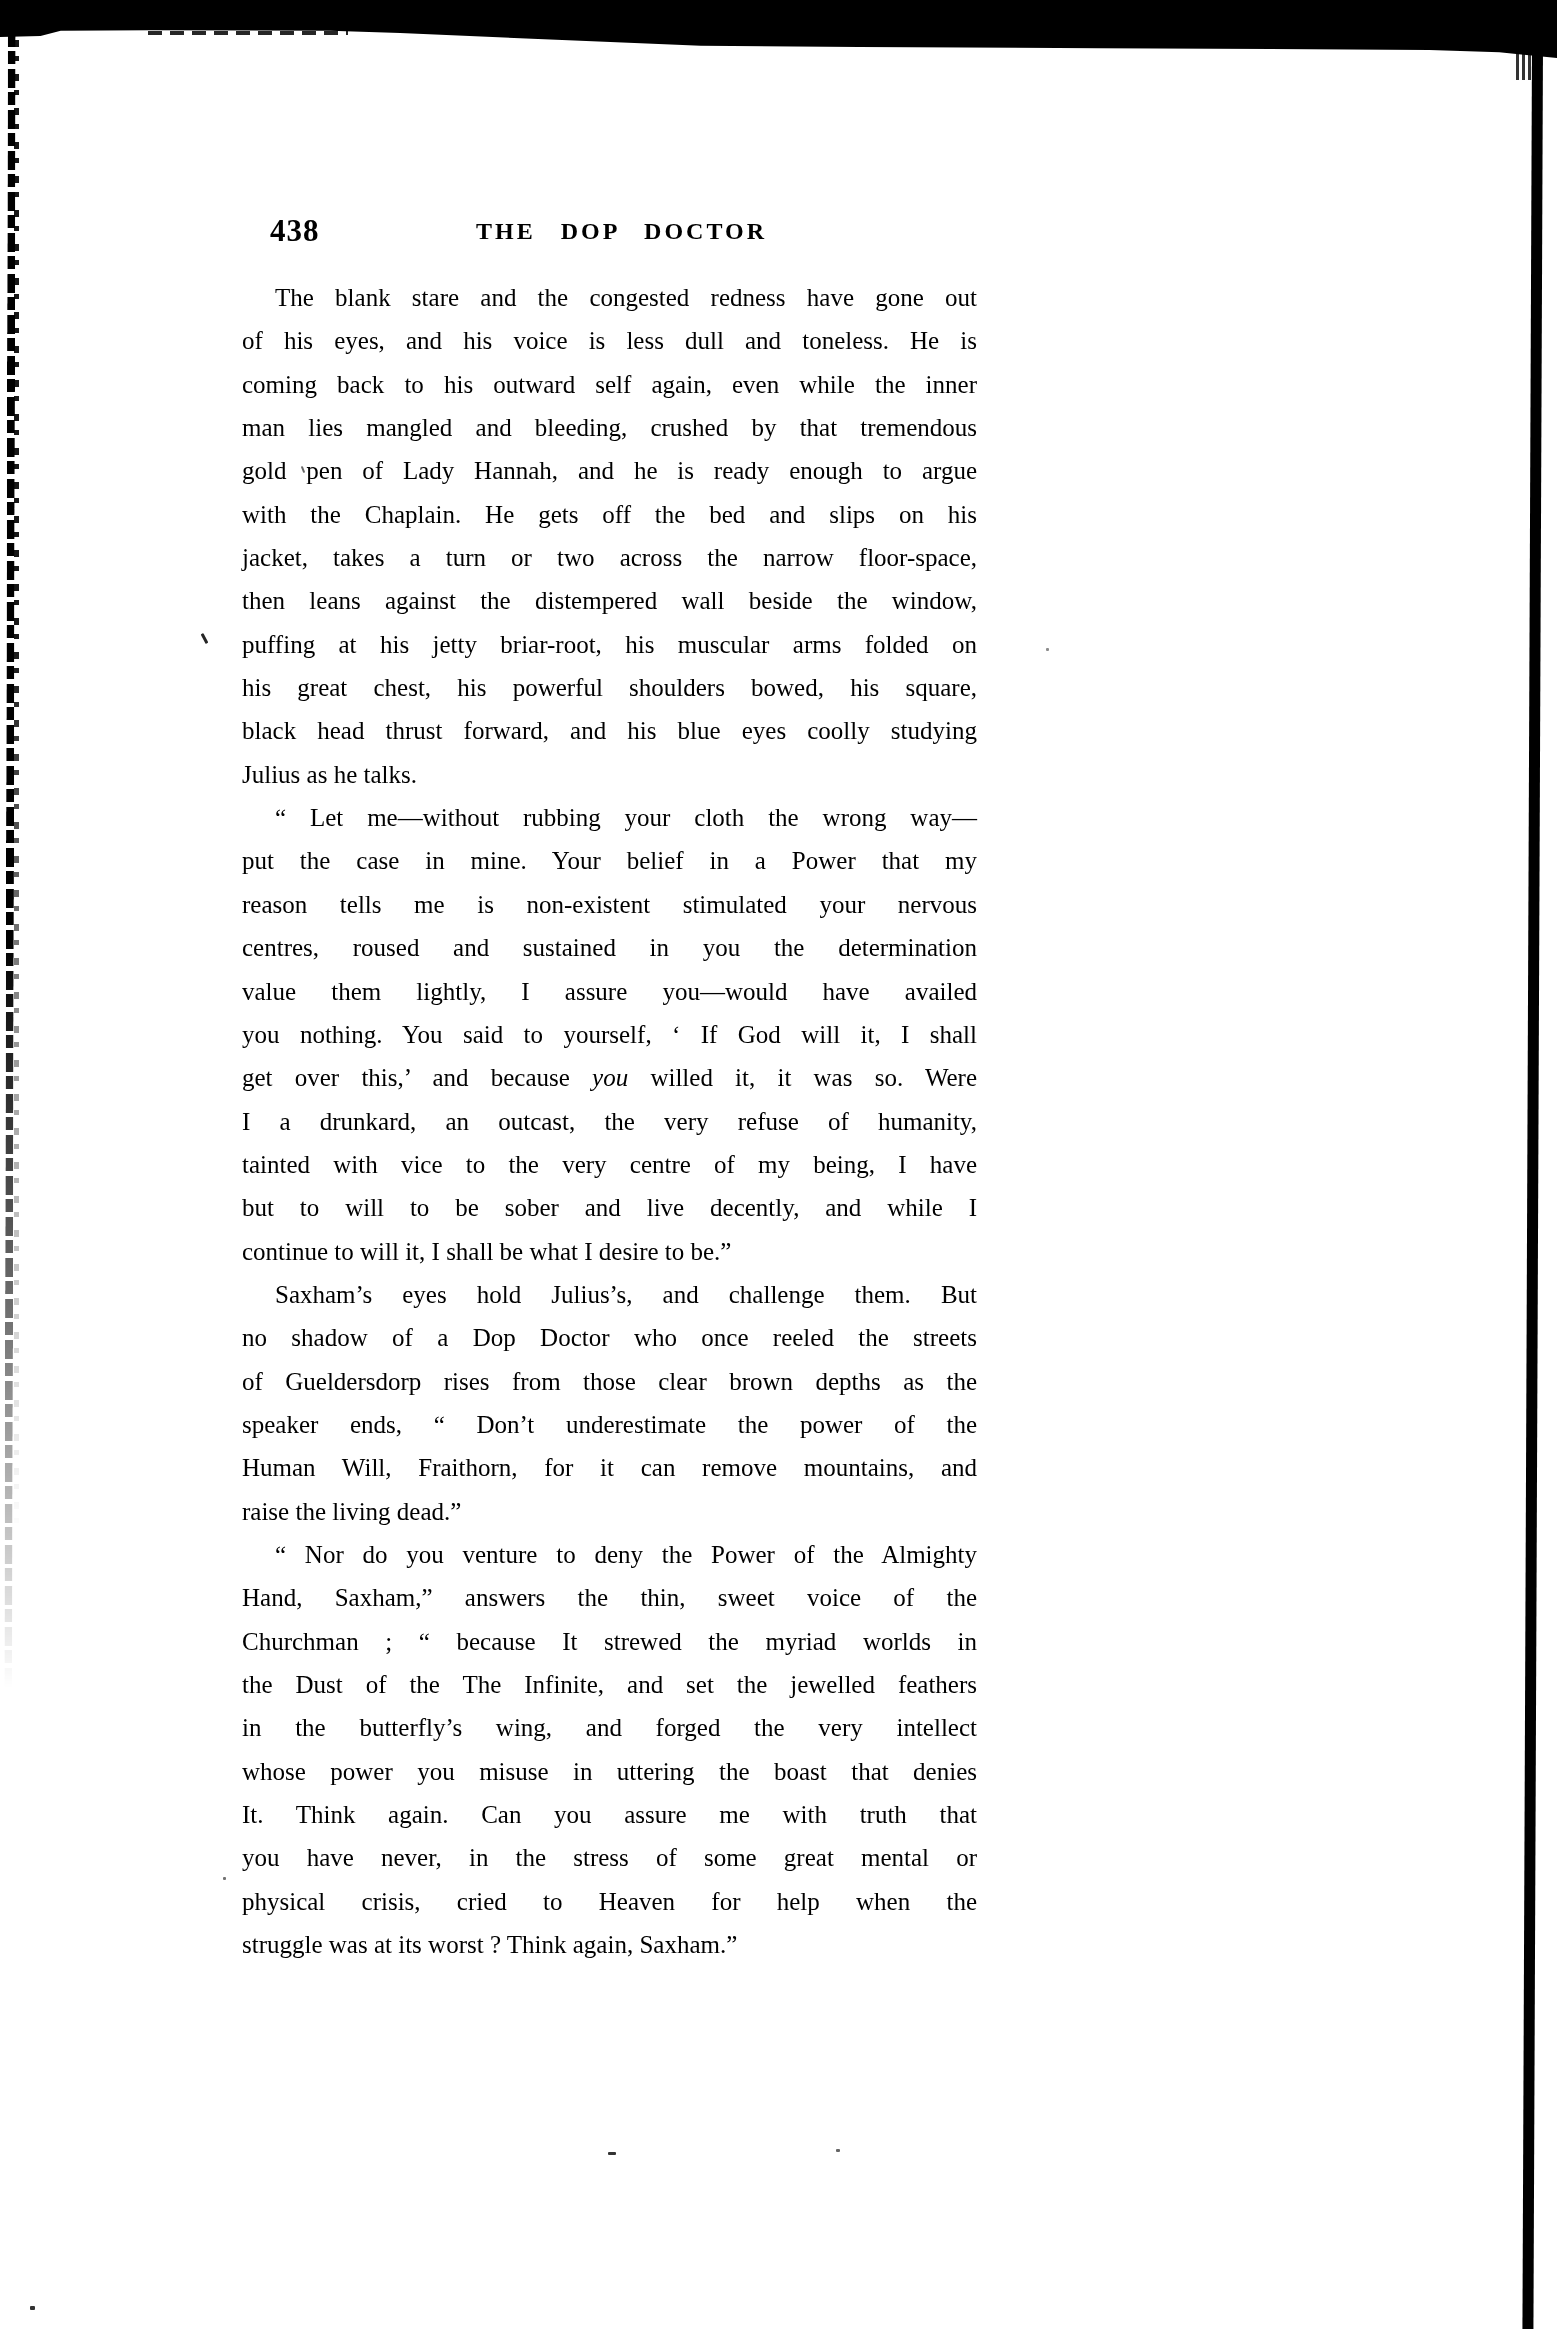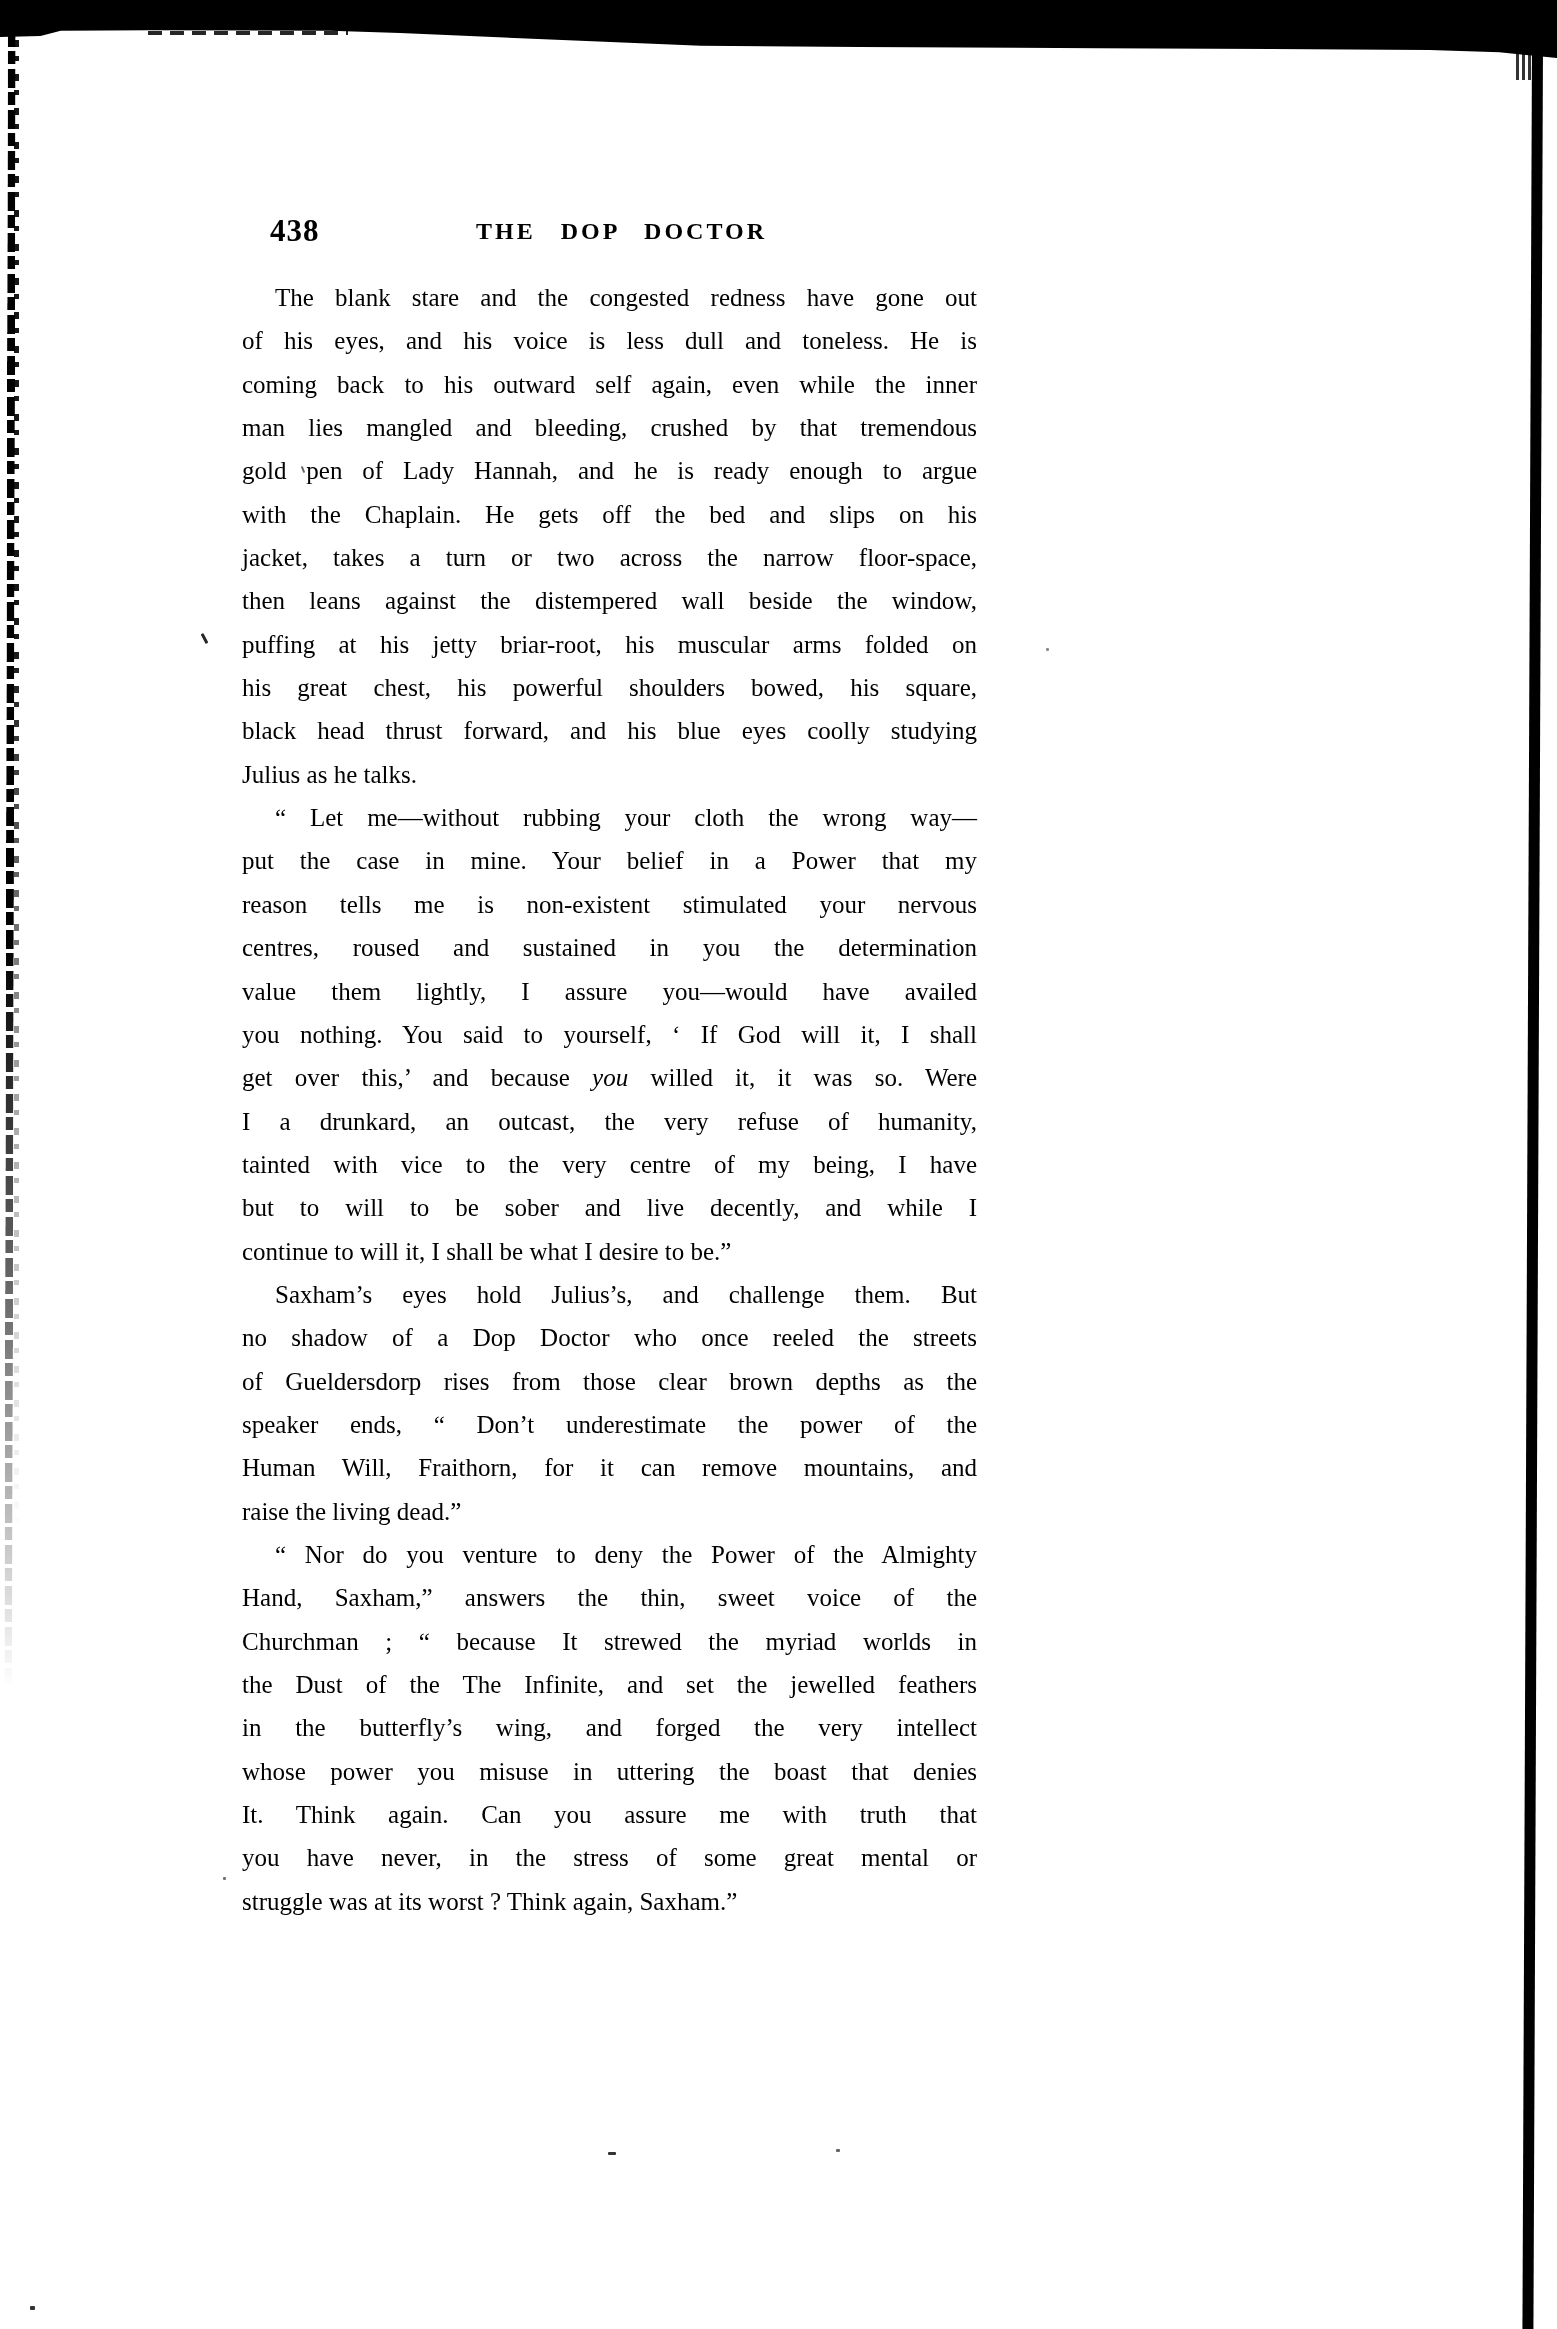--- a/index.html
+++ b/index.html
@@ -129,17 +129,18 @@
       </div>
       <div class="para">
         <div class="line indent">“ Nor do you venture to deny the Power of the Almighty</div>
         <div class="line">Hand, Saxham,” answers the thin, sweet voice of the</div>
         <div class="line">Churchman ; “ because It strewed the myriad worlds in</div>
         <div class="line">the Dust of the The Infinite, and set the jewelled feathers</div>
         <div class="line">in the butterfly’s wing, and forged the very intellect</div>
         <div class="line">whose power you misuse in uttering the boast that denies</div>
         <div class="line">It.  Think again.  Can you assure me with truth that</div>
         <div class="line">you have never, in the stress of some great mental or</div>
+        <div class="line">physical crisis, cried to Heaven for help when the</div>
         <div class="line last">struggle was at its worst ?   Think again, Saxham.”</div>
       </div>
     </div>
 
 </div>
 
 </body></html>

